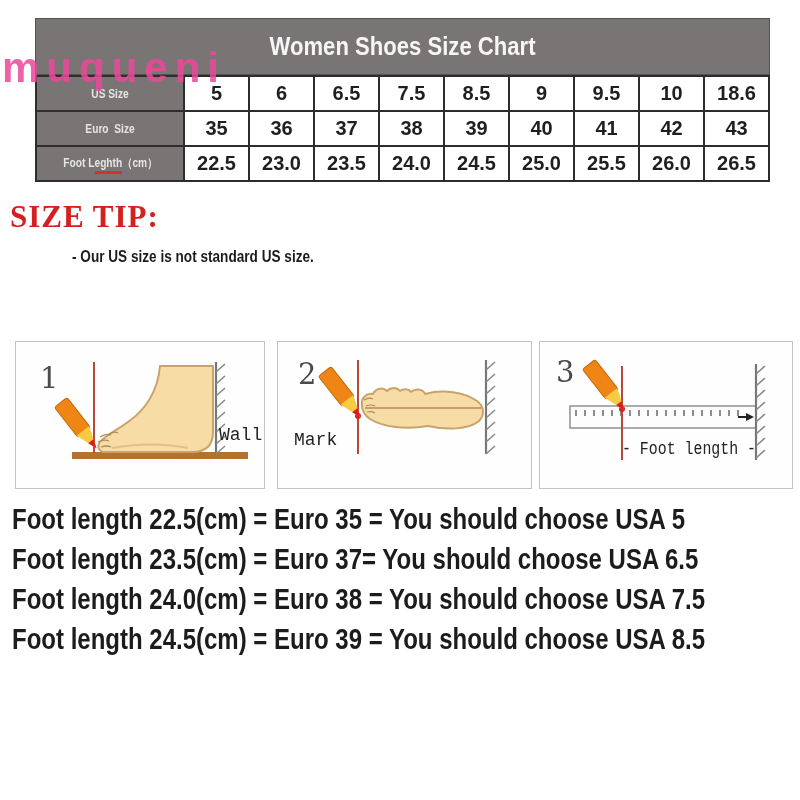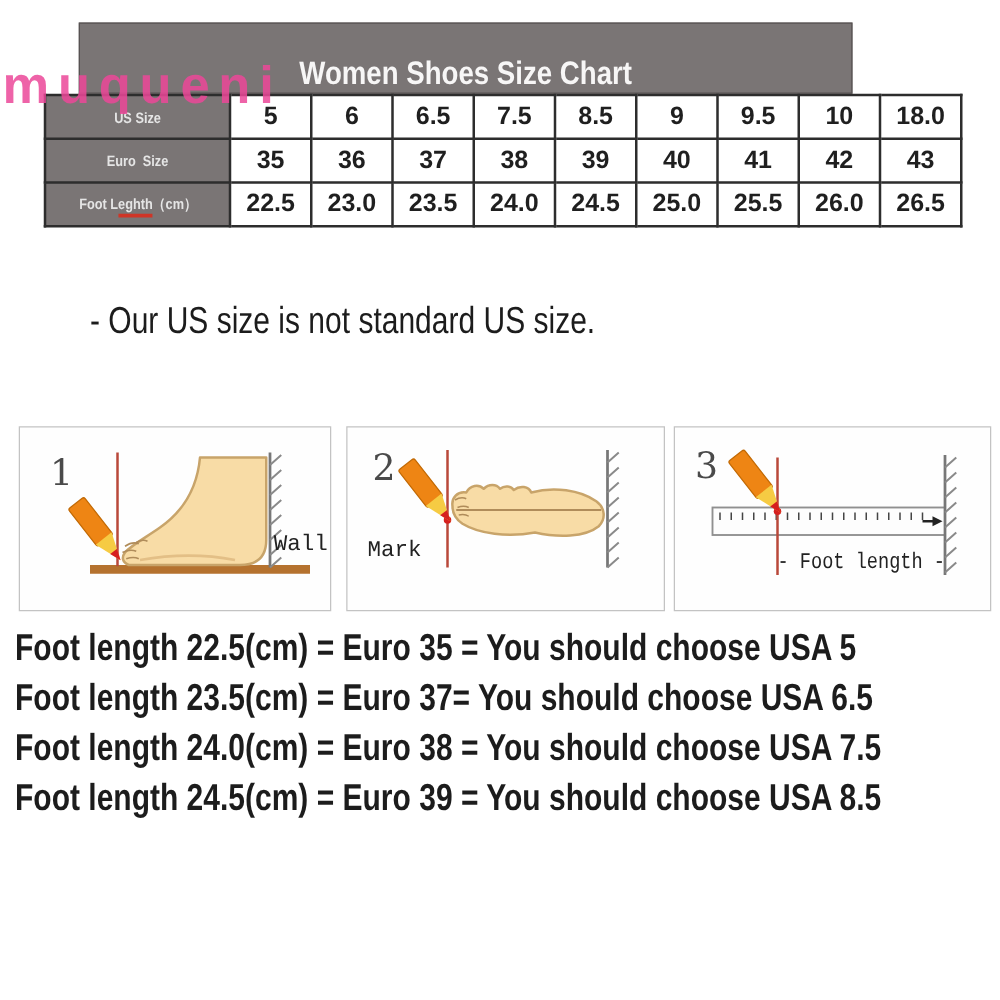--- a/index.html
+++ b/index.html
@@ -5,42 +5,42 @@
   html,body{margin:0;padding:0;background:#fff;}
   .page{position:relative;width:800px;height:800px;background:#ffffff;overflow:hidden;
         font-family:"Liberation Sans",sans-serif;color:#1c1c1c;}
 
   
   .watermark{position:absolute;left:2px;top:4px;z-index:5;
              font-size:42px;font-weight:bold;letter-spacing:7px;
              color:#ec4899;opacity:.85;margin-top:40px;}
 
   
-  .chart-header{position:absolute;left:35px;top:18px;width:619px;height:57px;
+  .chart-header{position:absolute;left:35px;top:18px;width:735px;height:57px;
                 background:#7a7575;border:1px solid #575252;box-sizing:border-box;
-                display:flex;align-items:flex-end;justify-content:center;z-index:1;margin-left:28px;}
+                display:flex;align-items:center;justify-content:center;z-index:1;}
   .chart-title{color:#f7f6f6;font-size:26px;font-weight:bold;}
 
   
   .size-table{position:absolute;left:35px;top:75px;width:735px;
               border-collapse:collapse;table-layout:fixed;z-index:1;}
   .size-table th,.size-table td{border:2px solid #2d2d2d;height:35px;padding:0;
               text-align:center;vertical-align:middle;box-sizing:border-box;}
   .size-table th{background:#7a7575;color:#e5e5e5;font-size:12px;font-weight:bold;}
   .size-table td{background:#ffffff;color:#1f1f1f;font-size:20px;font-weight:bold;}
   .typo-underline{border-bottom:3px solid #cf3527;padding-bottom:1px;}
 
   .condensed{display:inline-block;transform:scaleX(.8);transform-origin:0 50%;white-space:pre;}
   .condensed-c{display:inline-block;transform:scaleX(.85);transform-origin:50% 50%;white-space:pre;}
 
   
   .size-tip-heading{position:absolute;left:10px;top:199px;
         font-family:"Liberation Serif",serif;font-weight:bold;font-size:31px;
         color:#d6201f;letter-spacing:1px;}
-  .bullets{position:absolute;left:72px;top:241px;font-size:30px;font-weight:normal;text-align:center;}
+  .bullets{position:absolute;left:72px;top:241px;font-size:17px;font-weight:bold;text-align:center;}
   .bullets div{height:32px;line-height:32px;}
   .how-to{position:absolute;left:10px;top:303px;font-size:26px;font-weight:bold;}
 
   
   .step-box{position:absolute;top:341px;height:148px;background:#fefefe;
             border:1px solid #c3c3c3;box-sizing:border-box;}
   .step-box svg{display:block;width:100%;height:100%;}
   #box1{left:15px;width:250px;}
   #box2{left:277px;width:255px;}
   #box3{left:539px;width:254px;}
@@ -79,21 +79,21 @@
         <tr>
       <th><span class="condensed-c">US Size</span></th>
       <td>5</td>
       <td>6</td>
       <td>6.5</td>
       <td>7.5</td>
       <td>8.5</td>
       <td>9</td>
       <td>9.5</td>
       <td>10</td>
-      <td>18.0</td>
+      <td>18.6</td>
     </tr>
     <tr>
       <th><span class="condensed-c">Euro  Size</span></th>
       <td>35</td>
       <td>36</td>
       <td>37</td>
       <td>38</td>
       <td>39</td>
       <td>40</td>
       <td>41</td>
@@ -108,20 +108,21 @@
       <td>24.0</td>
       <td>24.5</td>
       <td>25.0</td>
       <td>25.5</td>
       <td>26.0</td>
       <td>26.5</td>
     </tr>
   </tbody>
     </table>
 
+  <div class="size-tip-heading">SIZE TIP:</div>
 
   <div class="bullets">
     <div><span class="condensed">- Our US size is not standard US size.</span></div>
   </div>
 
 
   <div class="step-box" id="box1">
     <svg viewBox="0 0 248 146">
       <text class="step-num" x="24" y="46">1</text>
       <rect x="56" y="110" width="176" height="7" fill="#b5722f"></rect>

